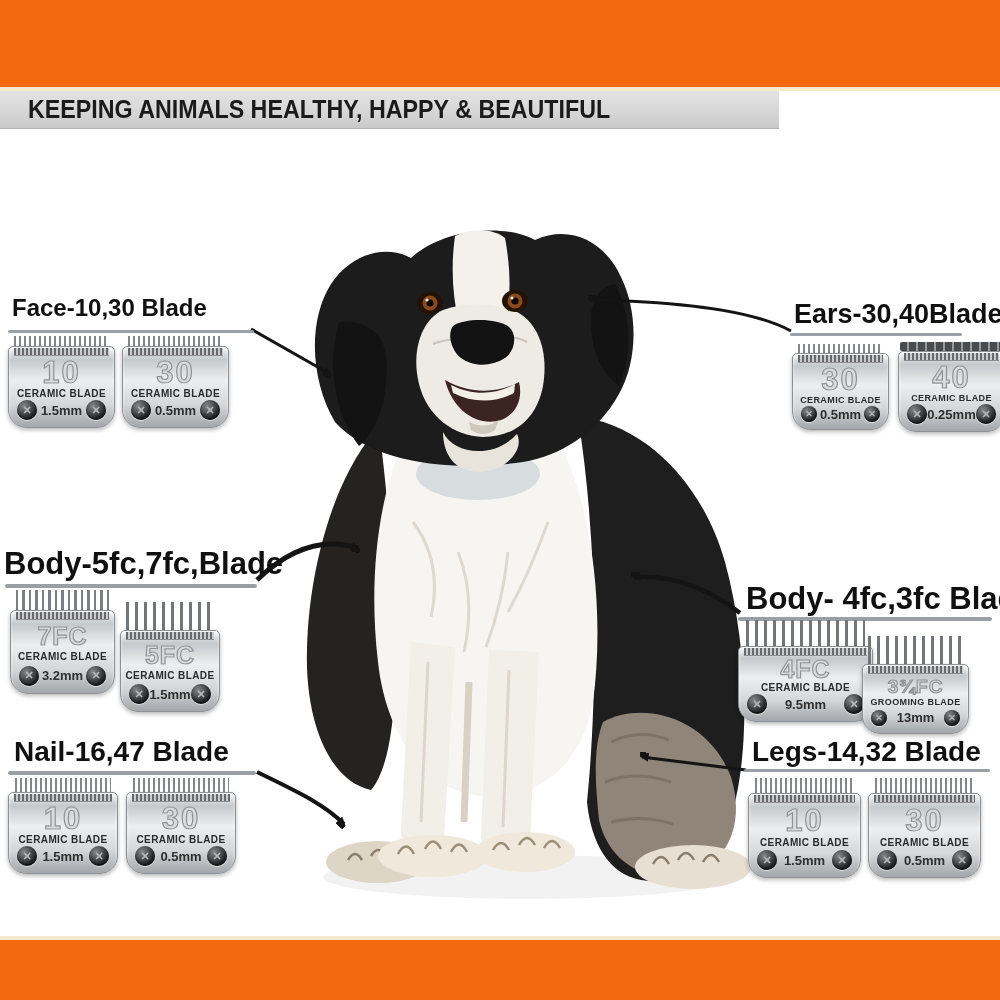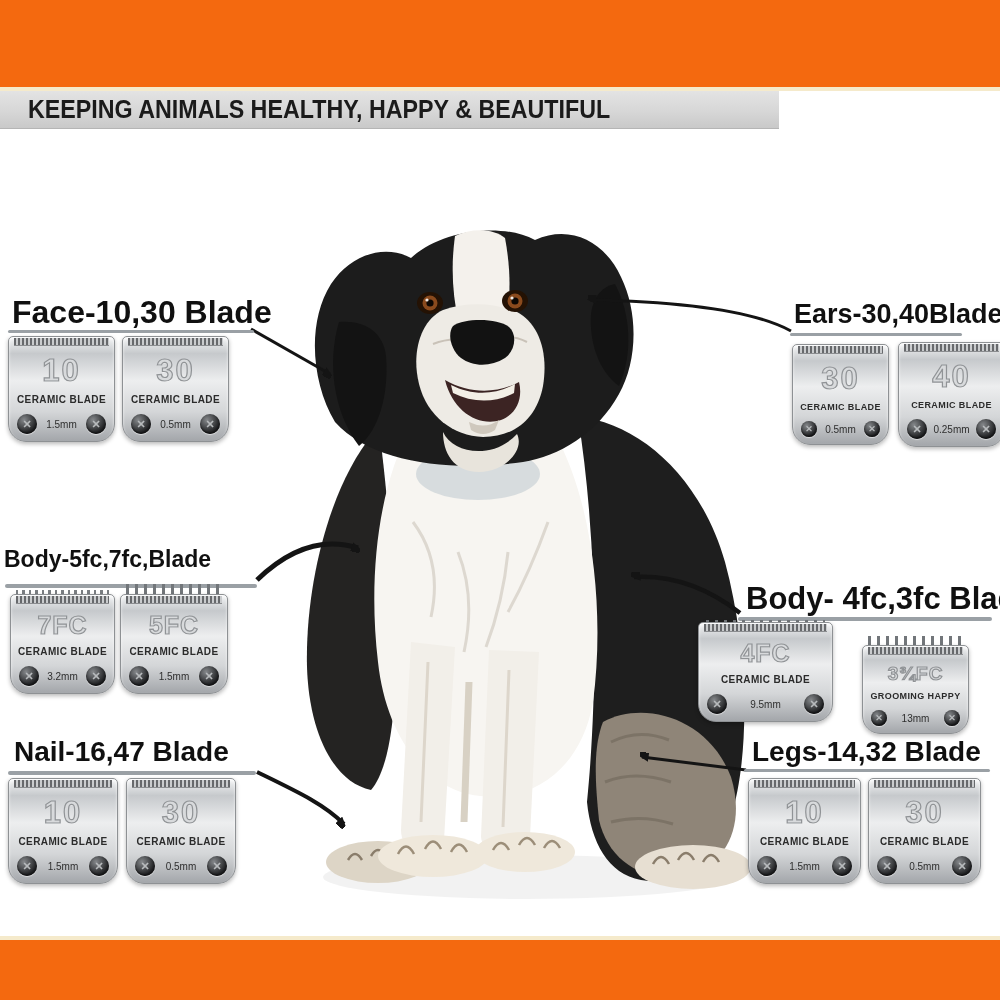--- a/index.html
+++ b/index.html
@@ -39,42 +39,41 @@
   .teeth{align-self:center;width:88%;}
   .teeth-fine{height:15px;background:repeating-linear-gradient(90deg,#83868a 0 2px,rgba(0,0,0,0) 2px 5px);}
   .teeth-med {height:20px;background:repeating-linear-gradient(90deg,#7b7f83 0 2.5px,rgba(0,0,0,0) 2.5px 6.5px);}
   .teeth-long{height:28px;background:repeating-linear-gradient(90deg,#72767a 0 3px,rgba(0,0,0,0) 3px 9px);}
   .teeth-band{height:14px;width:96%;background:repeating-linear-gradient(90deg,#4a4c4e 0 7px,#9a9da0 7px 9px);border-radius:2px;}
   .blade-body{
     flex:1;position:relative;display:flex;flex-direction:column;justify-content:space-between;
     background:linear-gradient(180deg,#f4f5f6 0%,#c6c9cc 16%,#edeeef 42%,#d4d6d8 72%,#a3a6aa 100%);
     border:1px solid #8e9194;border-radius:5px 5px 18px 18px;
     box-shadow:inset 0 2px 3px rgba(255,255,255,.75), 0 2px 4px rgba(0,0,0,.28);
-    gap:8px;
   }
   .combline{height:7px;margin:1px 5px 0 5px;background:repeating-linear-gradient(90deg,#67696c 0 2px,#caccce 2px 4px);border-bottom:1px solid #8b8d90;}
   .blade-num{
     text-align:center;font-weight:700;color:#d8dadc;letter-spacing:2px;line-height:1;margin-top:1px;
     -webkit-text-stroke:1.2px #909396;text-shadow:0 1px 0 rgba(255,255,255,.8);
     font-size:31px;
   }
   .num-fc{font-size:25px;letter-spacing:1px;}
   .num-small{font-size:19px;letter-spacing:1px;}
   .blade-type{text-align:center;font-size:10px;font-weight:700;color:#2b2b2b;letter-spacing:.4px;white-space:nowrap;}
   .type-small{font-size:9px;}
   .blade-foot{display:flex;align-items:center;justify-content:space-between;padding:1px 8px 7px 8px;}
   .screw{
     width:20px;height:20px;border-radius:50%;flex:0 0 auto;
     background:radial-gradient(circle at 35% 30%, #85888b, #1e1f21 68%);
     color:#b7babc;display:flex;align-items:center;justify-content:center;
     font-size:11px;font-weight:700;
     box-shadow:0 1px 1px rgba(255,255,255,.6), inset 0 -1px 2px rgba(0,0,0,.6);
   }
   .screw-sm{width:16px;height:16px;font-size:9px;}
-  .blade-mm{font-size:10px;font-weight:400;color:#2e2e2e;white-space:nowrap;}
+  .blade-mm{font-size:13px;font-weight:700;color:#2e2e2e;white-space:nowrap;}
 </style>
 </head>
 <body>
 
 <div class="band-orange-top"></div>
 <div class="cream-line-top"></div>
 <div class="banner">
   <div class="banner-text">KEEPING ANIMALS HEALTHY, HAPPY &amp; BEAUTIFUL</div>
 </div>
 <div class="cream-line-bottom"></div>
@@ -144,21 +143,21 @@
     </marker>
   </defs>
   <path d="M251,329 L330,374" stroke="#141414" stroke-width="3" fill="none" marker-end="url(#ah)"></path>
   <path d="M791,331 C760,314 700,302 590,300" stroke="#141414" stroke-width="3" fill="none" marker-end="url(#ah)"></path>
   <path d="M257,580 C292,546 326,538 358,548" stroke="#141414" stroke-width="5" fill="none" marker-end="url(#ah)"></path>
   <path d="M740,613 C704,585 670,575 634,577" stroke="#141414" stroke-width="4.5" fill="none" marker-end="url(#ah)"></path>
   <path d="M257,772 C298,792 324,804 344,824" stroke="#141414" stroke-width="4" fill="none" marker-end="url(#ah)"></path>
   <path d="M746,770 L642,757" stroke="#141414" stroke-width="3" fill="none" marker-end="url(#ah)"></path>
 </svg>
 
-<div class="sec-label" style="left:12px;top:296px;font-size:32px">Face-10,30 Blade</div>
+<div class="sec-label" style="left:12px;top:296px;font-size:24px">Face-10,30 Blade</div>
 <div class="rule" style="left:8px;top:330px;width:246px;height:3px"></div>
 <div class="blade" style="left:8px;top:336px;width:107px;height:92px">
   <div class="teeth teeth-fine"></div>
   <div class="blade-body">
     <div class="combline"></div>
     <div class="blade-num">10</div>
     <div class="blade-type">CERAMIC BLADE</div>
     <div class="blade-foot">
       <span class="screw">✕</span>
       <span class="blade-mm">1.5mm</span>
@@ -202,70 +201,70 @@
     <div class="blade-num">40</div>
     <div class="blade-type type-small">CERAMIC BLADE</div>
     <div class="blade-foot">
       <span class="screw">✕</span>
       <span class="blade-mm">0.25mm</span>
       <span class="screw">✕</span>
     </div>
   </div>
 </div>
 
-<div class="sec-label" style="left:4px;top:548px;font-size:23px">Body-5fc,7fc,Blade</div>
+<div class="sec-label" style="left:4px;top:548px;font-size:31px">Body-5fc,7fc,Blade</div>
 <div class="rule" style="left:5px;top:584px;width:252px;height:4px"></div>
 <div class="blade" style="left:10px;top:590px;width:105px;height:104px">
   <div class="teeth teeth-med"></div>
   <div class="blade-body">
     <div class="combline"></div>
     <div class="blade-num num-fc">7FC</div>
     <div class="blade-type">CERAMIC BLADE</div>
     <div class="blade-foot">
       <span class="screw">✕</span>
       <span class="blade-mm">3.2mm</span>
       <span class="screw">✕</span>
     </div>
   </div>
 </div>
-<div class="blade" style="left:120px;top:584px;width:108px;height:110px">
+<div class="blade" style="left:120px;top:602px;width:100px;height:110px">
   <div class="teeth teeth-long"></div>
   <div class="blade-body">
     <div class="combline"></div>
     <div class="blade-num num-fc">5FC</div>
     <div class="blade-type">CERAMIC BLADE</div>
     <div class="blade-foot">
       <span class="screw">✕</span>
       <span class="blade-mm">1.5mm</span>
       <span class="screw">✕</span>
     </div>
   </div>
 </div>
 
 <div class="sec-label" style="left:746px;top:583px;font-size:31px">Body- 4fc,3fc Blade</div>
 <div class="rule" style="left:738px;top:617px;width:254px;height:4px"></div>
-<div class="blade" style="left:698px;top:620px;width:135px;height:102px">
+<div class="blade" style="left:738px;top:620px;width:135px;height:102px">
   <div class="teeth teeth-long"></div>
   <div class="blade-body">
     <div class="combline"></div>
     <div class="blade-num num-fc">4FC</div>
     <div class="blade-type">CERAMIC BLADE</div>
     <div class="blade-foot">
       <span class="screw">✕</span>
       <span class="blade-mm">9.5mm</span>
       <span class="screw">✕</span>
     </div>
   </div>
 </div>
 <div class="blade" style="left:862px;top:636px;width:107px;height:98px">
   <div class="teeth teeth-long"></div>
   <div class="blade-body">
     <div class="combline"></div>
     <div class="blade-num num-small">3¾FC</div>
-    <div class="blade-type type-small">GROOMING HAPPY</div>
+    <div class="blade-type type-small">GROOMING BLADE</div>
     <div class="blade-foot">
       <span class="screw screw-sm">✕</span>
       <span class="blade-mm">13mm</span>
       <span class="screw screw-sm">✕</span>
     </div>
   </div>
 </div>
 
 <div class="sec-label" style="left:14px;top:738px;font-size:28px">Nail-16,47 Blade</div>
 <div class="rule" style="left:8px;top:771px;width:248px;height:4px"></div>

